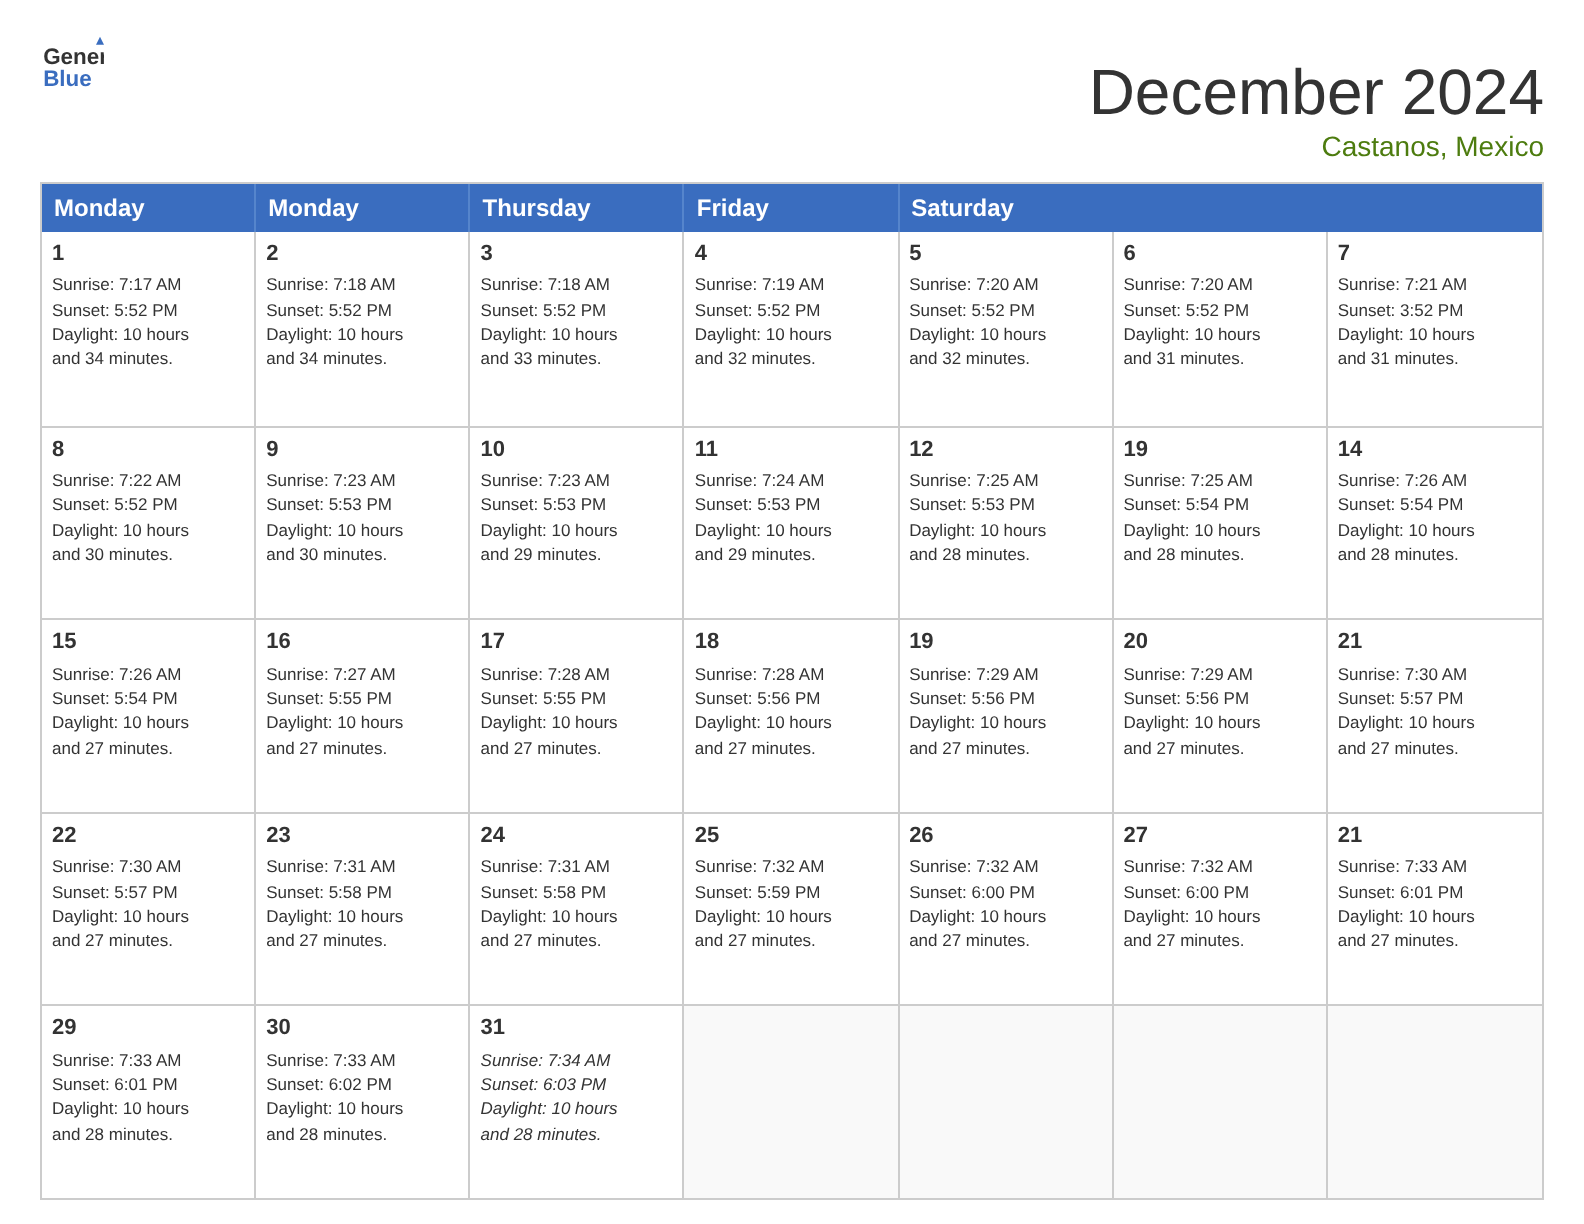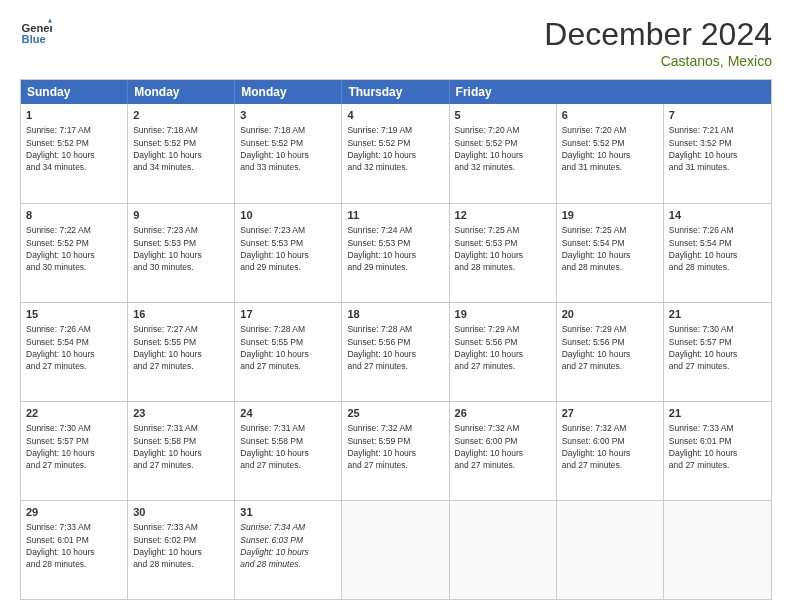--- a/index.html
+++ b/index.html
@@ -27,20 +27,21 @@
       display: flex;
       align-items: center;
     }
     .logo-icon {
       width: 32px;
       height: 32px;
       margin-right: 4px;
     }
     .title-block {
       text-align: right;
+      margin-top: 12px;
     }
     .month-title {
       font-size: 32px;
       font-weight: normal;
       color: #333;
     }
     .subtitle {
       font-size: 14px;
       color: #4d7c0f;
     }
@@ -111,25 +112,25 @@
       </svg>
     </div>
     <div class="title-block">
       <div class="month-title">December 2024</div>
       <div class="subtitle">Castanos, Mexico</div>
     </div>
   </div>
 
   <div class="calendar">
     <div class="cal-header">
-      <div class="cal-header-cell">Sunday</div>
       <div class="cal-header-cell">Monday</div>
       <div class="cal-header-cell">Monday</div>
       <div class="cal-header-cell">Thursday</div>
       <div class="cal-header-cell">Friday</div>
+      <div class="cal-header-cell">Saturday</div>
     </div>
     <div class="cal-body" id="cal-body">
     <div class="cal-row">
           <div class="cal-cell">
             <span class="day-num">1</span>
             <div class="info" style="white-space: pre-line;">Sunrise: 7:17 AM
 Sunset: 5:52 PM
 Daylight: 10 hours
 and 34 minutes.</div>
           </div>

